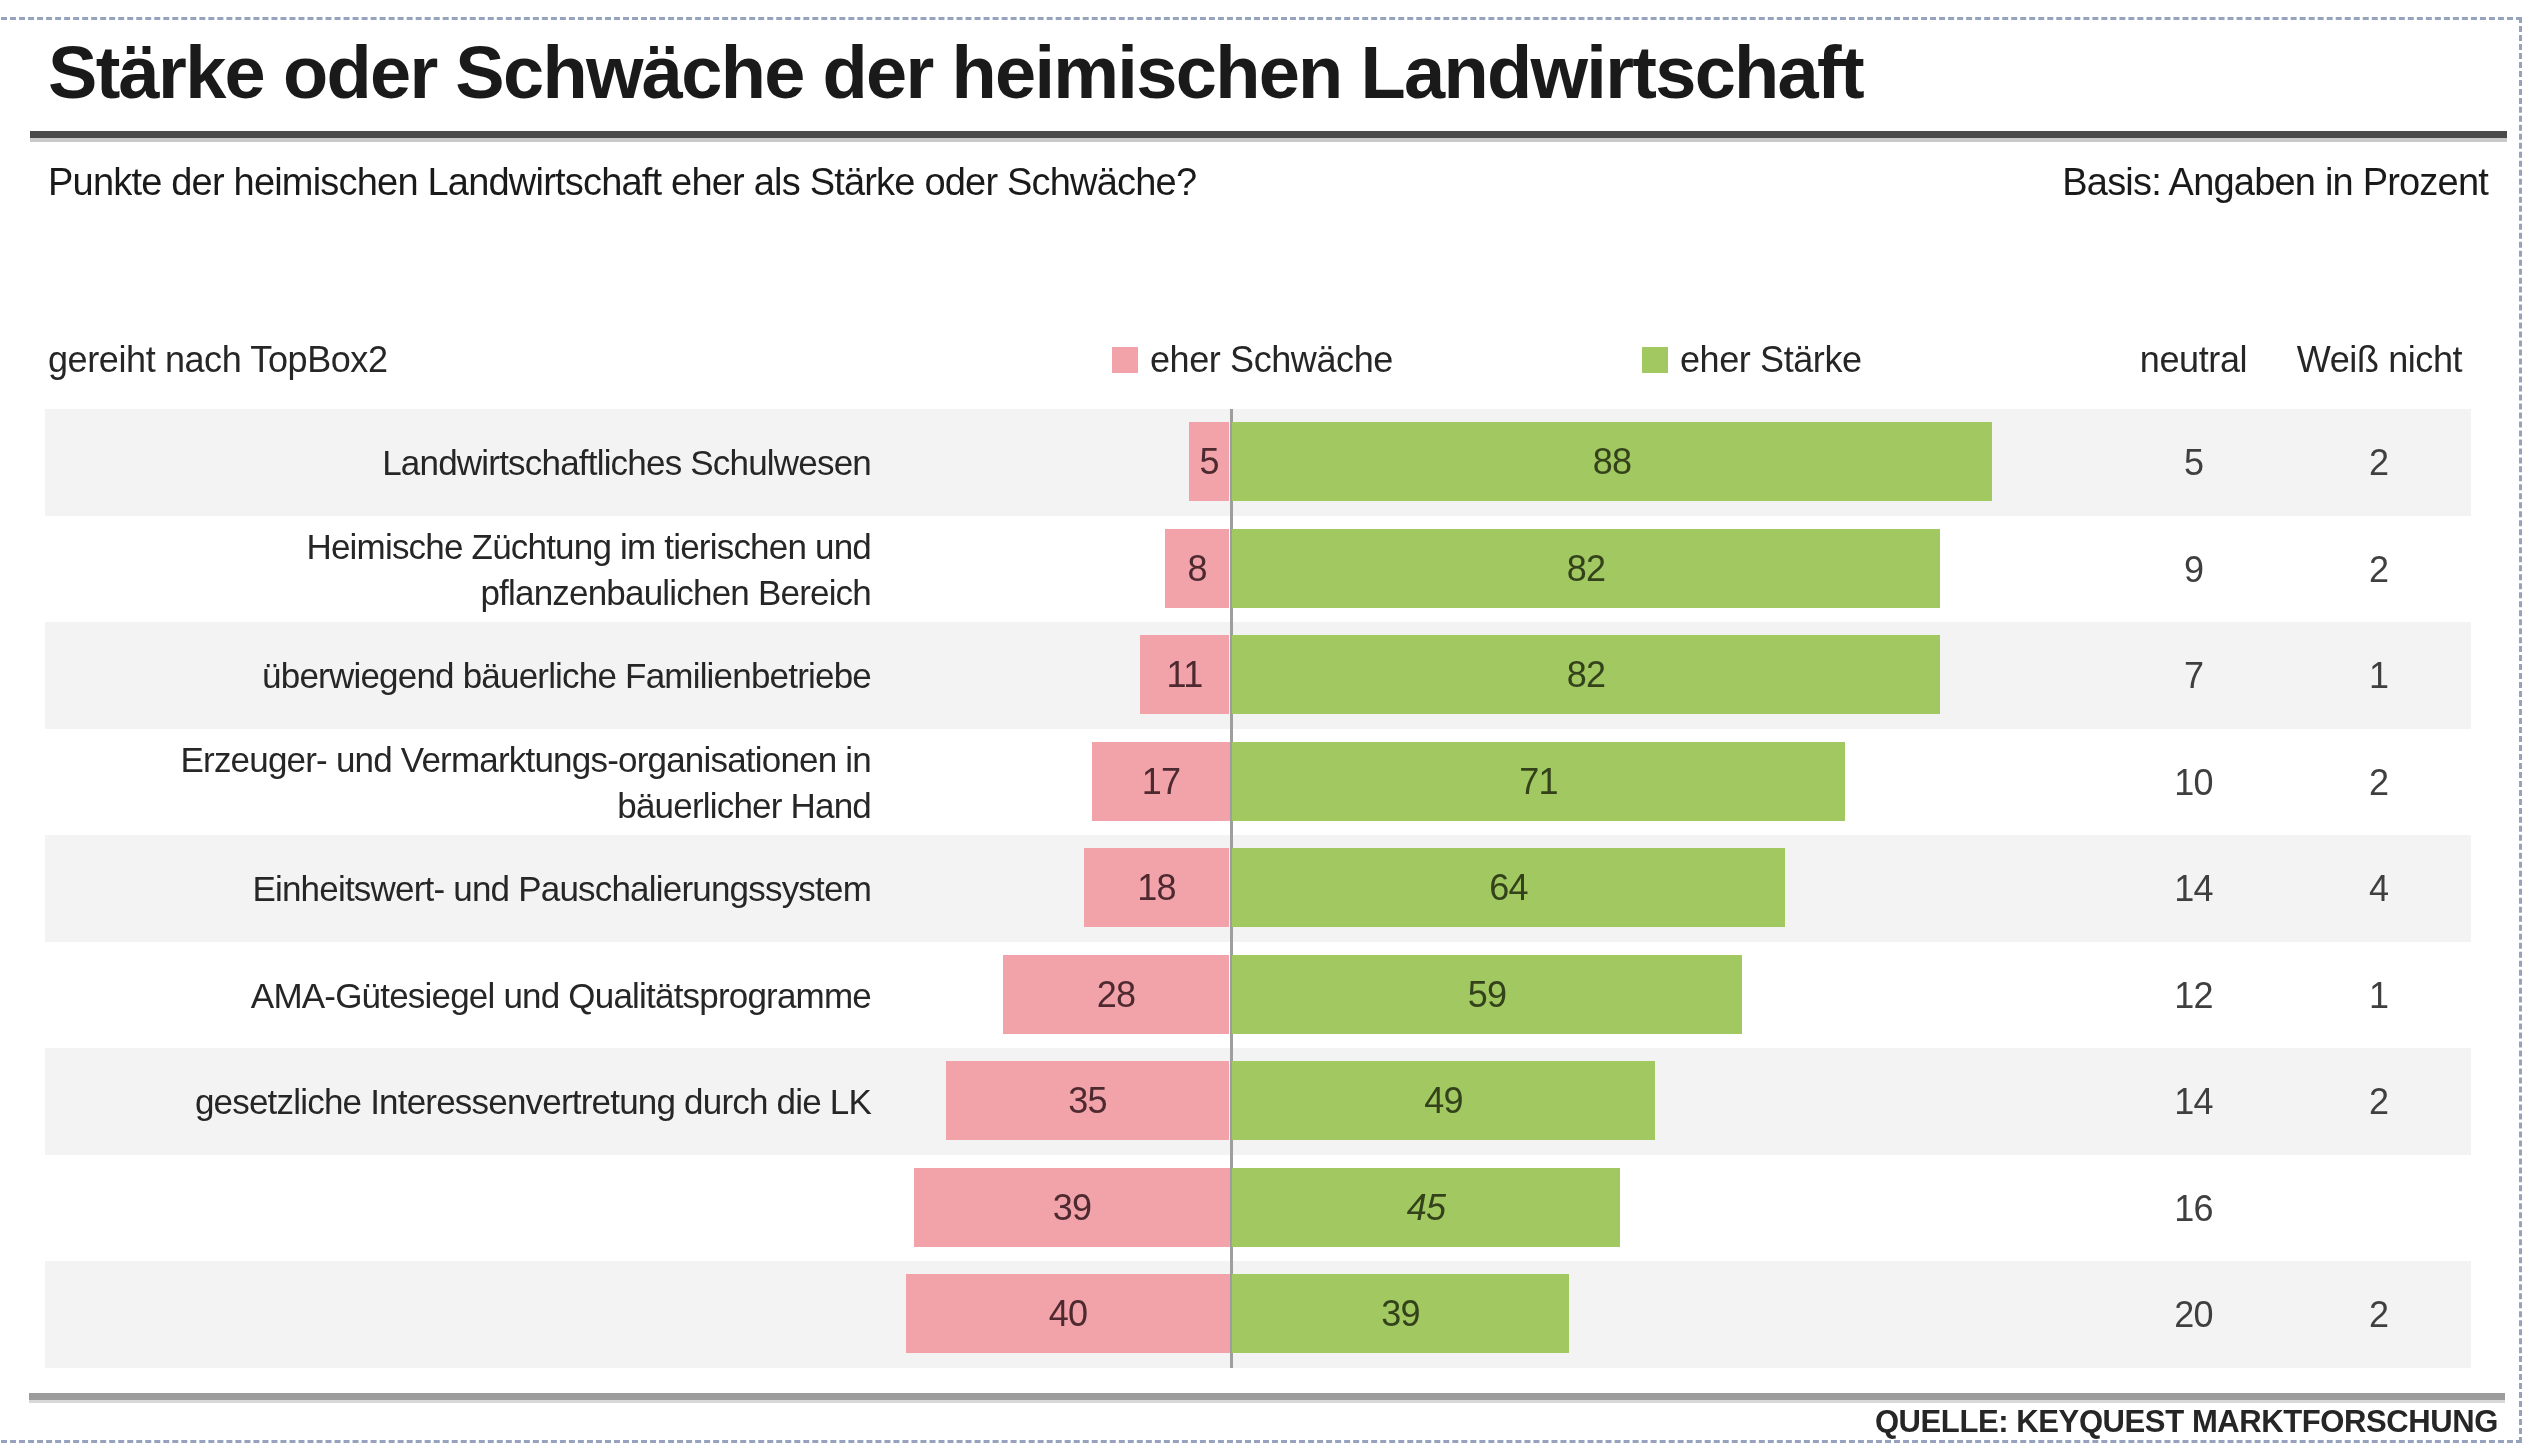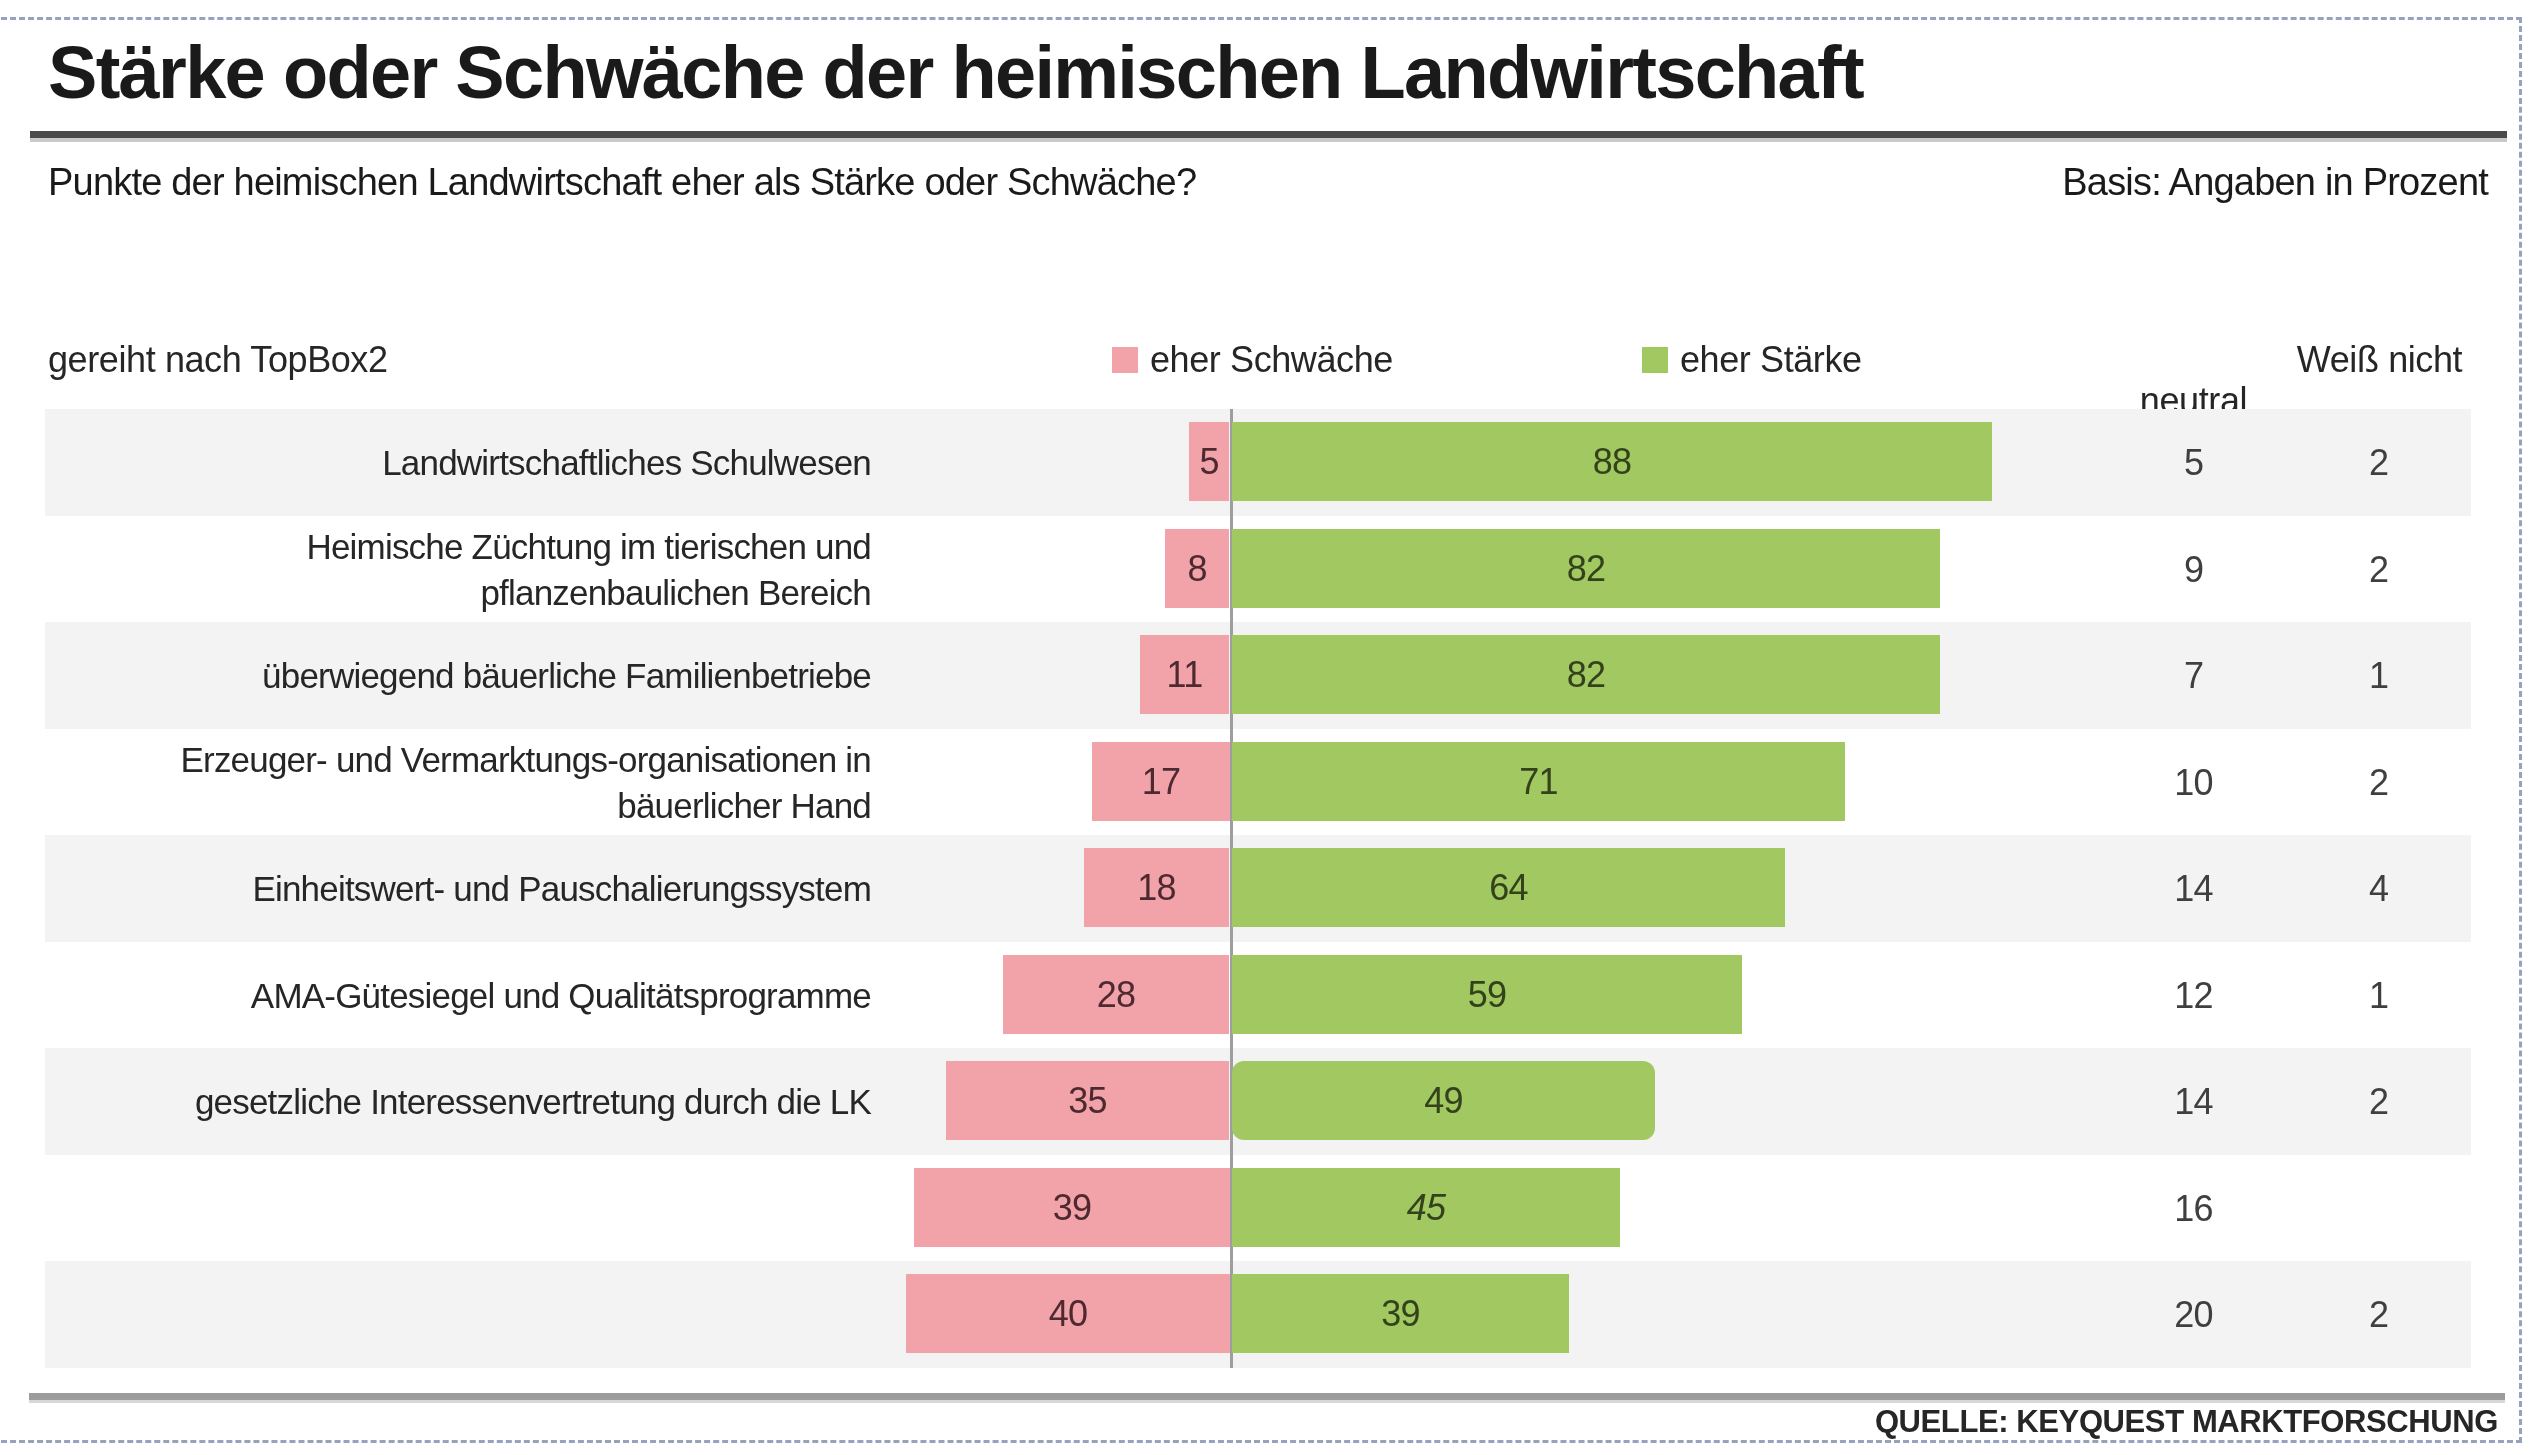--- a/index.html
+++ b/index.html
@@ -15,21 +15,21 @@
             letter-spacing:-0.8px;color:#1a1a1a;line-height:55px;}
   .q-line2-row{position:relative;}
   .basis{position:absolute;right:0;top:0;white-space:nowrap;}
   .meta-row{position:absolute;left:0;top:337px;width:100%;height:43px;font-size:36px;letter-spacing:-0.4px;}
   .sort-note{position:absolute;left:48px;top:1.7px;}
   .legend-item{position:absolute;top:1.7px;white-space:nowrap;}
   .swatch{display:inline-block;width:26.4px;height:26.4px;vertical-align:-1.7px;margin-right:11.6px;}
   .swatch.pink{background:var(--pink);}
   .swatch.green{background:var(--green);}
   .col-header{position:absolute;top:1.7px;text-align:center;}
-  .col-header.neutral{left:2111px;width:165px;margin-top:41px;}
+  .col-header.neutral{left:2111px;width:165px;}
   .col-header.dontknow{left:2272px;width:215px;}
   .chart{position:absolute;left:45px;top:409px;width:2426px;height:959px;}
   .axis-line{position:absolute;left:1185px;top:0;bottom:0;width:2.5px;background:#9e9e9e;z-index:1;}
   .row{position:absolute;left:0;width:100%;height:107px;}
   .row.striped{background:#f3f3f3;}
   .row-label{position:absolute;left:0;top:0;width:826px;height:107px;padding-right:16.5px;
              display:flex;flex-direction:column;justify-content:center;align-items:flex-end;
              font-size:35px;letter-spacing:-0.8px;line-height:46px;color:#262626;text-align:right;}
   .bar{position:absolute;top:13.2px;height:79px;z-index:2;display:flex;align-items:center;justify-content:center;
        font-size:36px;letter-spacing:-0.8px;}
@@ -129,21 +129,21 @@
         <div class="bar pink" style="left: 958px; width: 226px;">28</div>
         <div class="bar green" style="left: 1187px; width: 510px;">59</div>
         <div class="numcell neutral">12</div>
         <div class="numcell dontknow">1</div>
       </div>
       <div class="row striped" style="top: 639px;">
         <div class="row-label">
           <div class="">gesetzliche Interessenvertretung durch die LK</div>
         </div>
         <div class="bar pink" style="left: 901px; width: 283px;">35</div>
-        <div class="bar green" style="left: 1187px; width: 423px; border-radius: 12px;">49</div>
+        <div class="bar green" style="left: 1187px; width: 423px;">49</div>
         <div class="numcell neutral">14</div>
         <div class="numcell dontknow">2</div>
       </div>
       <div class="row" style="top: 746px;">
         <div class="bar pink" style="left: 869px; width: 316px;">39</div>
         <div class="bar green" style="left: 1187px; width: 388px; font-style: italic;">45</div>
         <div class="numcell neutral">16</div>
         <div class="numcell dontknow"></div>
       </div>
       <div class="row striped" style="top: 852px;">

